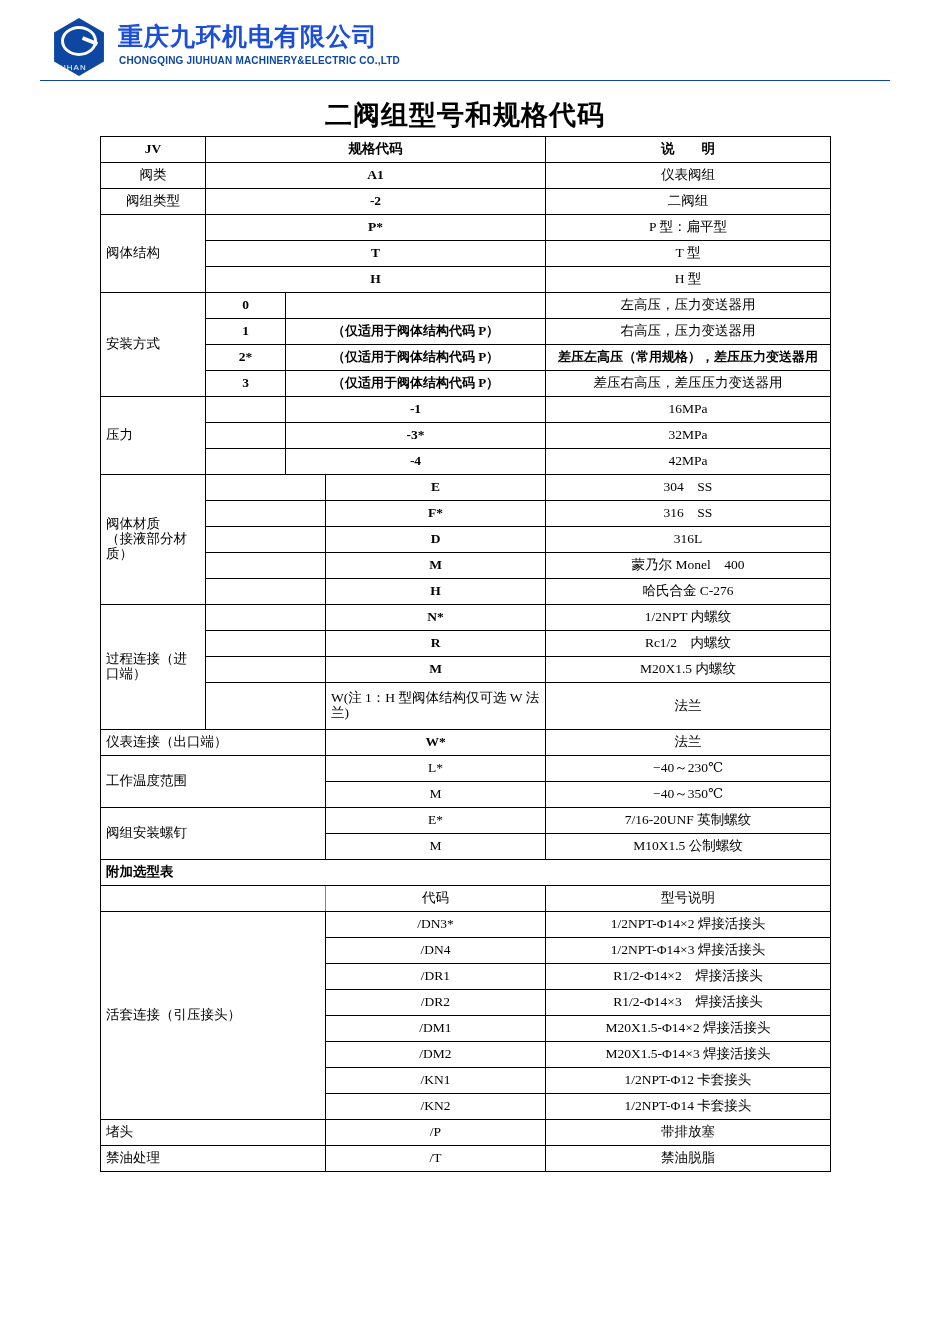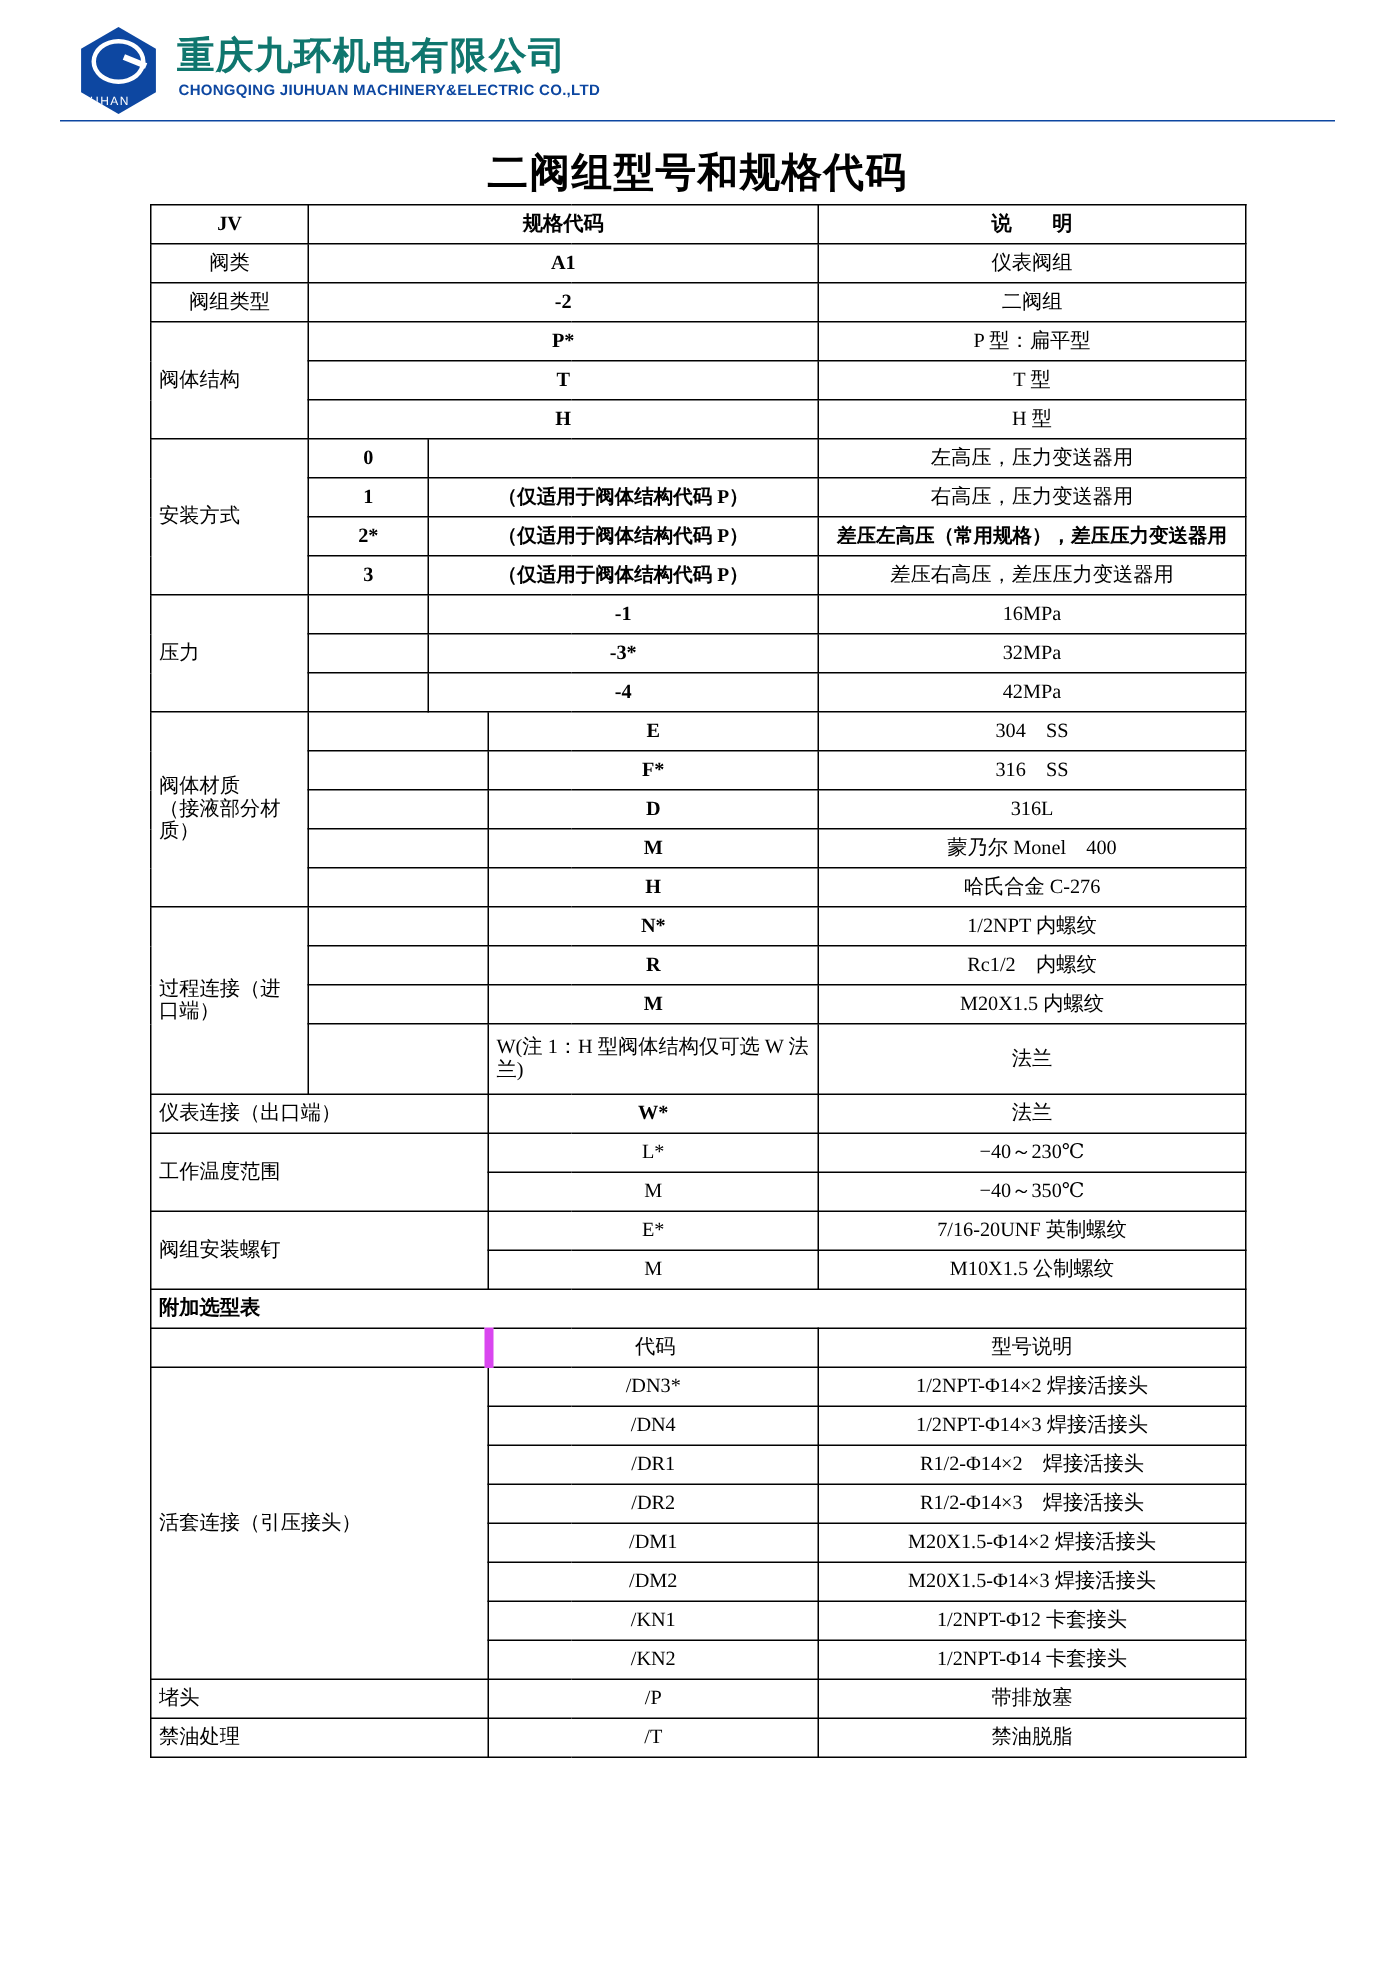--- a/index.html
+++ b/index.html
@@ -74,21 +74,21 @@
     color: #ffffff;
     letter-spacing: 1px;
   }
   .company-cn {
     position: absolute;
     left: 78px;
     top: 6px;
     font-family: "DejaVu Sans", "Liberation Sans", sans-serif;
     font-size: 25px;
     font-weight: bold;
-    color: #0f766e;
+    color: #1d4ed8;
     letter-spacing: 1px;
   }
   .company-en {
     position: absolute;
     left: 79px;
     top: 41px;
     font-family: "Liberation Sans", sans-serif;
     font-size: 10px;
     font-weight: bold;
     color: #0d47a1;
@@ -326,21 +326,21 @@
       <td class="c-center">M10X1.5 公制螺纹</td>
     </tr>
 
     <tr>
       <td class="lbl tall" colspan="7">附加选型表</td>
     </tr>
 
     <tr>
       <td style="border-left:1px solid #000;border-right:none"></td>
       <td colspan="3" style="border-left:none;border-right:none"></td>
-      <td class="c-center" colspan="2" style="border-left:6px solid #d946ef">代码</td>
+      <td class="c-center" colspan="2" style="border-left:1px solid #d946ef">代码</td>
       <td class="c-center">型号说明</td>
     </tr>
 
     <tr>
       <td class="lbl" colspan="4" rowspan="8">活套连接（引压接头）</td>
       <td class="c-center" colspan="2">/DN3*</td>
       <td class="c-center">1/2NPT-Φ14×2 焊接活接头</td>
     </tr>
     <tr>
       <td class="c-center" colspan="2">/DN4</td>

